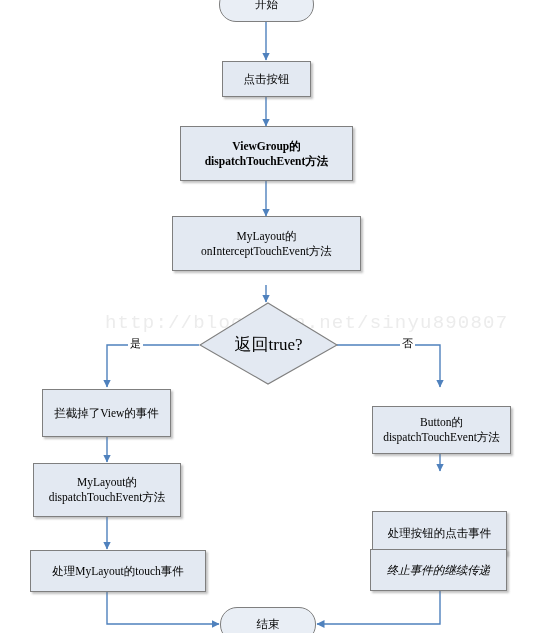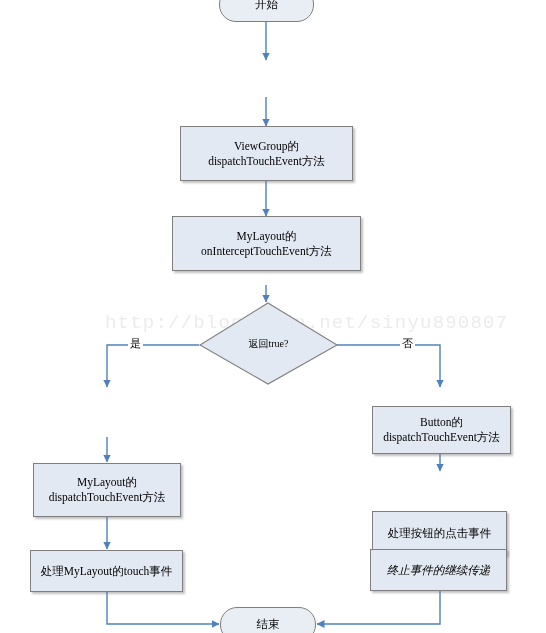--- a/index.html
+++ b/index.html
@@ -61,21 +61,21 @@
     background: #e9eef5;
   }
   .diamond-wrap {
     position: absolute;
     z-index: 3;
   }
   .diamond-label {
     position: absolute;
     width: 100%;
     text-align: center;
-    font-size: 10px;
+    font-size: 17px;
     color: #000;
     top: 50%;
     transform: translateY(-50%);
   }
   .edge-label {
     position: absolute;
     z-index: 4;
     font-size: 11px;
     background: #ffffff;
     padding: 0 2px;
@@ -120,51 +120,57 @@
       <path d="M440,591 L440,624 L317,624" marker-end="url(#arrow)"></path>
     </g>
 
     <polygon points="268,303 337,345 268,384 200,345" fill="#e3e9f2" stroke="#7f7f7f" stroke-width="1.1"></polygon>
   </svg>
 
   <div class="node terminator" style="left:219px; top:-13px; width:95px; height:35px;">
     <span class="txt">开始</span>
   </div>
 
+  <div class="node" style="left:222px; top:61px; width:89px; height:36px;">
+    <span class="txt">点击按钮</span>
+  </div>
 
-  <div class="node" style="left:180px; top:126px; width:173px; height:55px;">
+  <div class="node" style="left:180px; top:126px; width:173px; height:55px;font-weight:bold;">
     <span class="txt">
       <span>ViewGroup的</span>
       <span class="l2">dispatchTouchEvent方法</span>
     </span>
   </div>
 
   <div class="node" style="left:172px; top:216px; width:189px; height:55px;">
     <span class="txt">
       <span>MyLayout的</span>
       <span class="l2">onInterceptTouchEvent方法</span>
     </span>
   </div>
 
   <div class="diamond-wrap" style="left:200px; top:303px; width:137px; height:81px;">
     <div class="diamond-label">返回true?</div>
   </div>
 
   <div class="edge-label" style="left:128px; top:336px;">是</div>
   <div class="edge-label" style="left:400px; top:336px;">否</div>
 
+  <div class="node" style="left:42px; top:389px; width:129px; height:48px;">
+    <span class="txt">拦截掉了View的事件</span>
+  </div>
 
   <div class="node" style="left:33px; top:463px; width:148px; height:54px;">
     <span class="txt">
       <span>MyLayout的</span>
       <span class="l2">dispatchTouchEvent方法</span>
     </span>
   </div>
 
-  <div class="node" style="left:30px; top:550px; width:153px; height:42px;">
+  <div class="node" style="left:30px; top:550px; width:176px; height:42px;">
     <span class="txt">处理MyLayout的touch事件</span>
   </div>
 
   <div class="node" style="left:372px; top:406px; width:139px; height:48px;">
     <span class="txt">
       <span>Button的</span>
       <span class="l2">dispatchTouchEvent方法</span>
     </span>
   </div>
 

